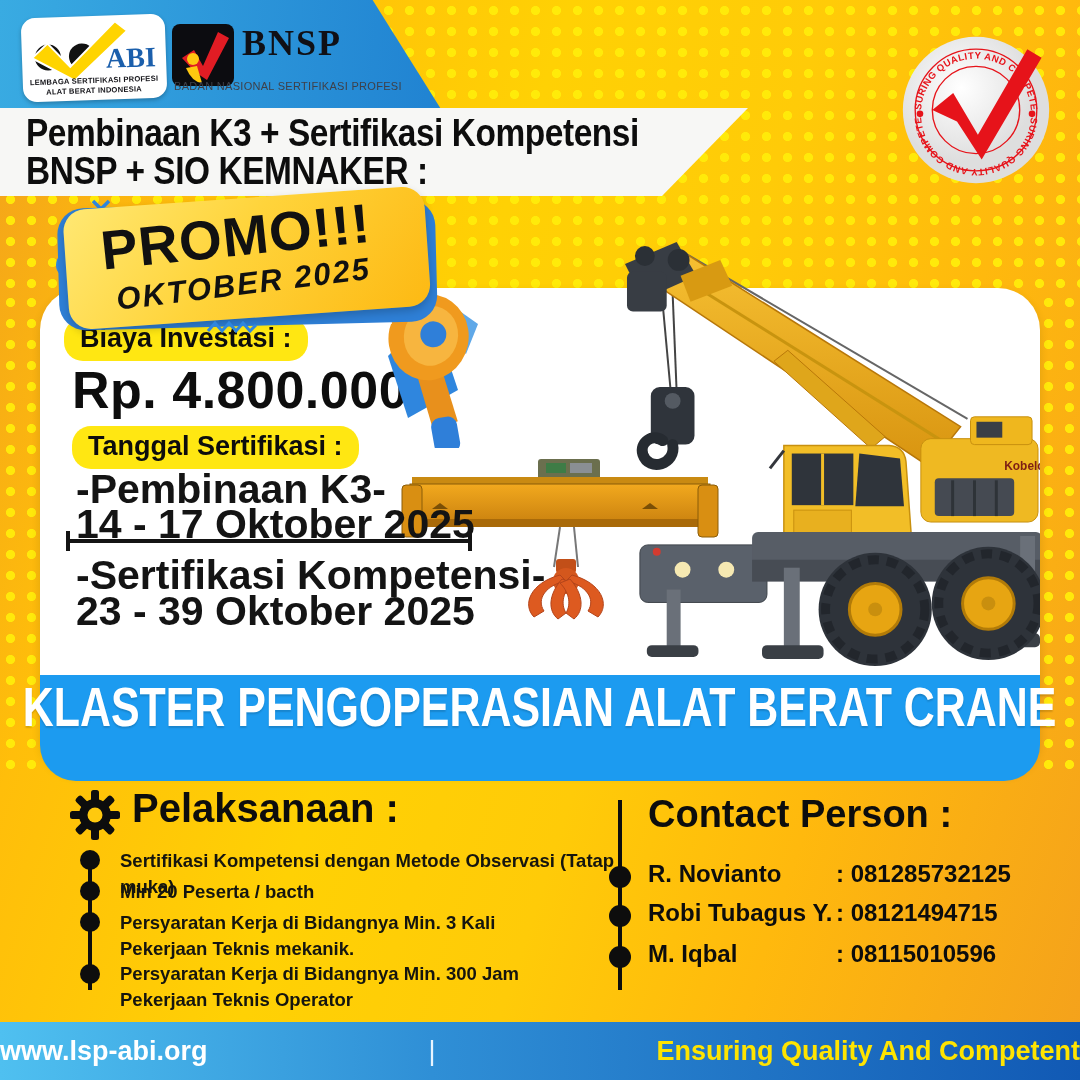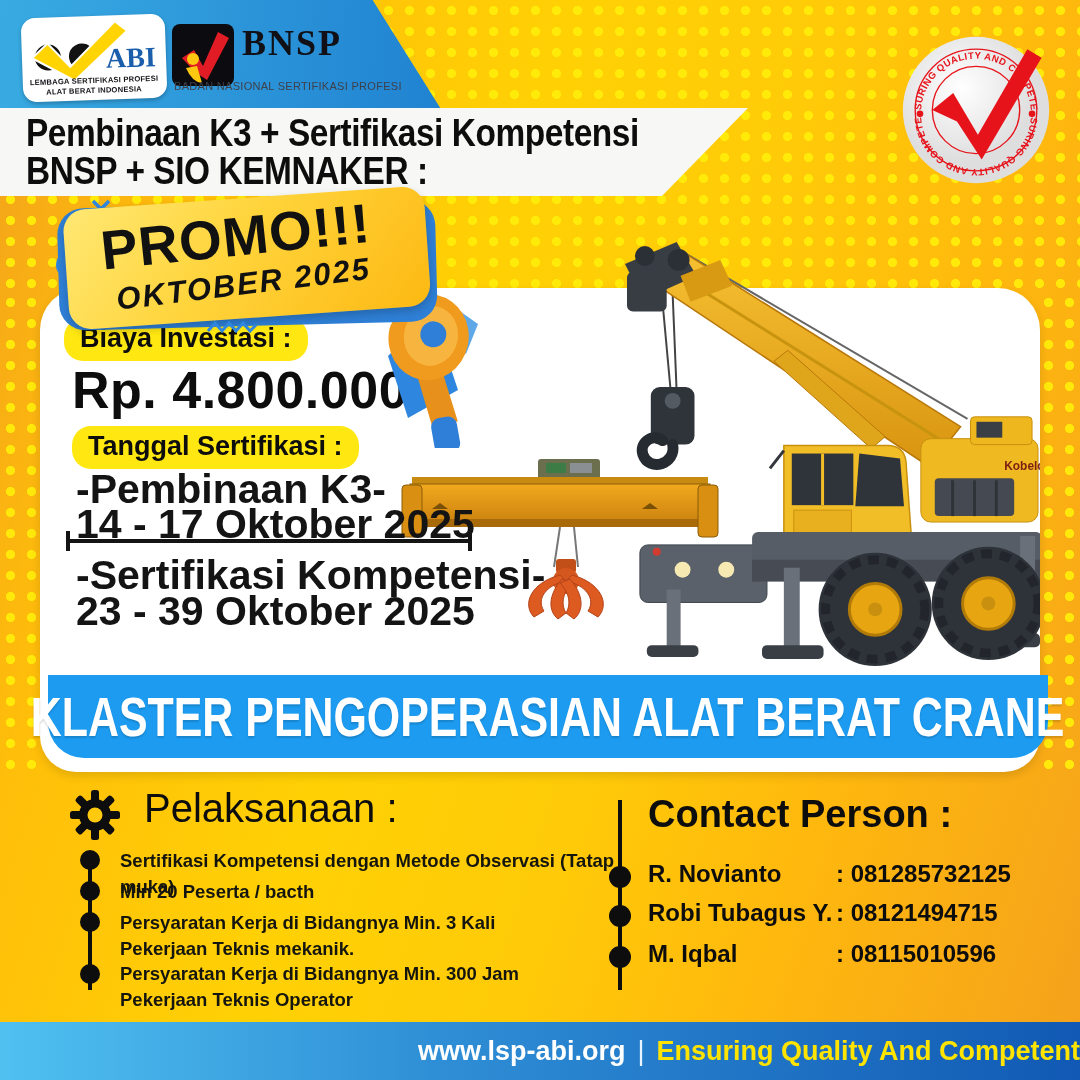--- a/index.html
+++ b/index.html
@@ -38,43 +38,43 @@
   .promo-front{left:0;top:0;width:362px;height:120px;border-radius:22px;
     background:linear-gradient(130deg,#FFE873 0%,#FFD43B 45%,#FDB913 100%);
     box-shadow:0 4px 8px rgba(0,0,0,.2);}
   .promo-l1{left:36px;top:6px;font-size:55px;font-weight:bold;color:#111;letter-spacing:1px;
     transform:rotate(-2deg);}
   .promo-l2{left:48px;top:68px;font-size:31px;font-weight:bold;font-style:italic;color:#111;
     letter-spacing:2px;transform:rotate(-3deg);}
   
   .card{left:40px;top:288px;width:1000px;height:484px;background:#fff;
     border-radius:42px 42px 36px 36px;z-index:2;box-shadow:0 4px 10px rgba(0,0,0,.12);}
-  .klaster{left:48px;top:675px;width:1000px;height:83px;background:#1C9BF0;
-    border-radius:0 0 36px 36px;z-index:4;display:flex;align-items:center;justify-content:center;}
+  .klaster{left:40px;top:675px;width:1000px;height:106px;background:#1C9BF0;
+    border-radius:0 0 36px 36px;z-index:4;display:flex;justify-content:center;}
   .klaster span{color:#fff;font-size:55px;font-weight:bold;letter-spacing:0;
     transform:scaleX(.78);white-space:nowrap;text-shadow:0 2px 2px rgba(0,0,0,.15);}
   .pill{background:#FFE712;border-radius:19px;padding:5px 16px 7px 16px;font-size:27px;
     font-weight:bold;color:#0d0d0d;z-index:5;white-space:nowrap;}
   .price{left:72px;top:360px;font-size:52px;font-weight:bold;color:#0d0d0d;z-index:5;letter-spacing:.5px;}
   .sched{font-size:41px;font-weight:bold;color:#141414;z-index:5;white-space:nowrap;}
   .dimline{left:66px;top:539px;width:406px;height:4px;background:#141414;z-index:5;}
   .tick{top:531px;width:4px;height:20px;background:#141414;z-index:5;}
   
-  .h-pel{left:144px;top:786px;font-size:40px;font-weight:normal;color:#0d0d0d;z-index:5;}
+  .h-pel{left:132px;top:786px;font-size:40px;font-weight:bold;color:#0d0d0d;z-index:5;}
   .h-cp{left:648px;top:793px;font-size:38px;font-weight:bold;color:#0d0d0d;z-index:5;}
   .tline{background:#0d0d0d;z-index:5;}
   .bdot{width:20px;height:20px;border-radius:50%;background:#0d0d0d;z-index:6;}
   .bitem{left:120px;width:500px;font-size:18.5px;font-weight:600;color:#15150f;
     line-height:26px;z-index:5;}
   .crow{left:648px;display:flex;z-index:5;font-size:24px;font-weight:bold;color:#0d0d0d;white-space:nowrap;}
   .crow .nm{width:188px;display:inline-block;}
   
   .footer{left:0;top:1022px;width:1080px;height:58px;
     background:linear-gradient(90deg,#4FC0F0 0%,#2F8FD6 40%,#1159B4 100%);
-    display:flex;align-items:center;justify-content:flex-end;gap:12px;z-index:6;
+    display:flex;align-items:center;justify-content:space-between;gap:12px;z-index:6;
     font-size:27px;font-weight:bold;}
   .footer .web{color:#fff;}
   .footer .sep{color:#e8f4ff;font-weight:normal;}
   .footer .tag{color:#FFE400;}
   .deco-circle{border:3px solid #2F86DE;border-radius:50%;z-index:4;}
 </style>
 </head>
 <body>
 
 <div id="poster">

